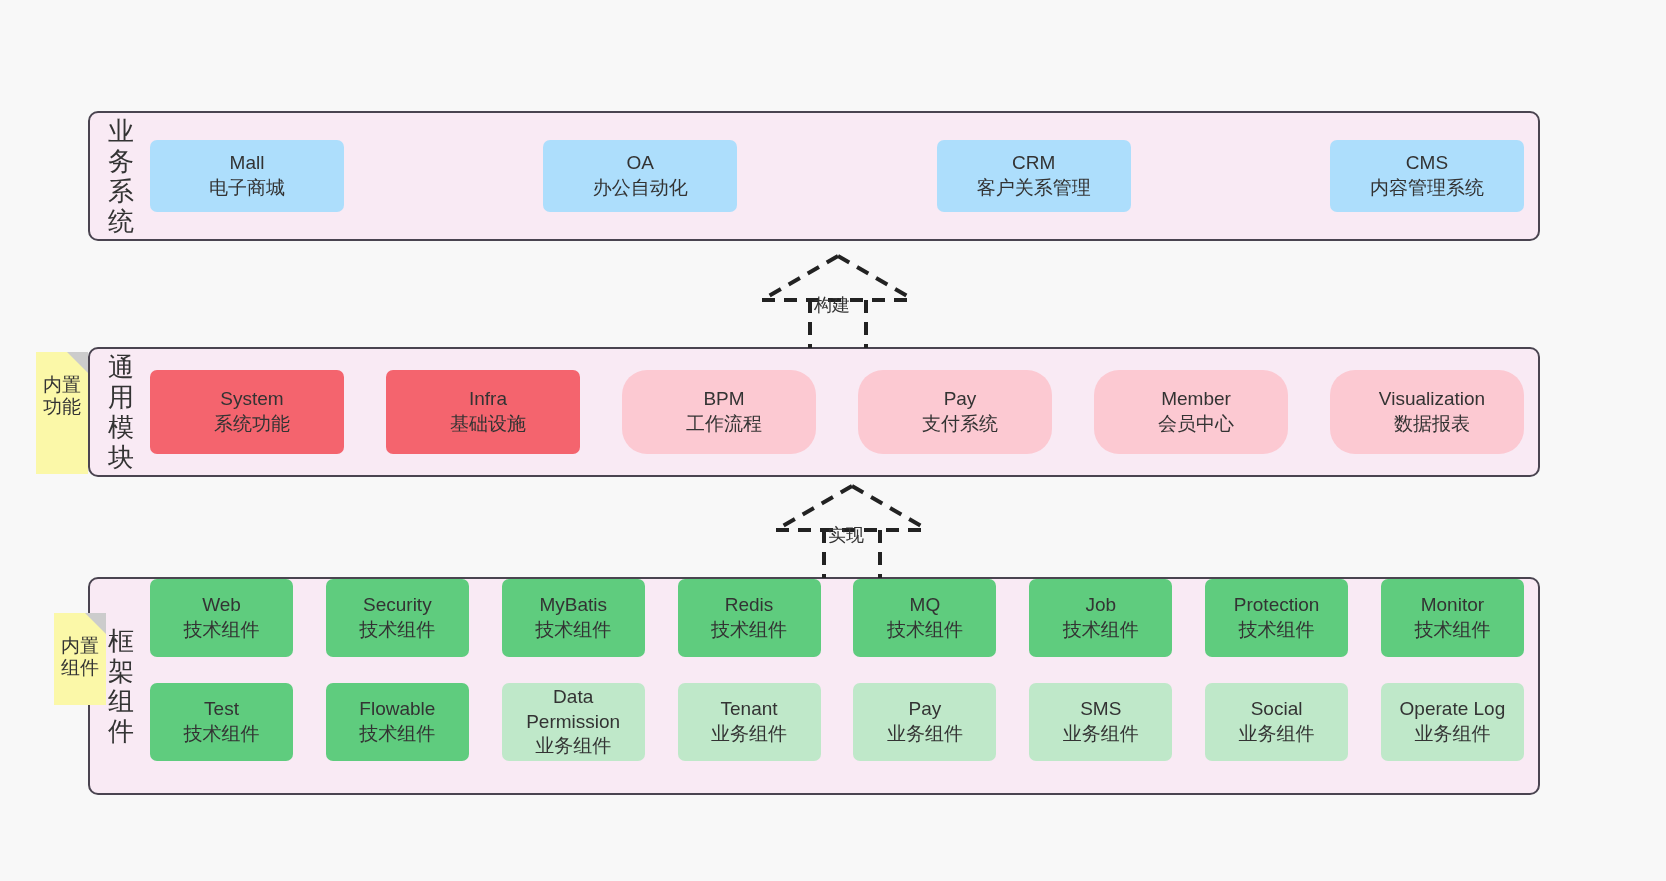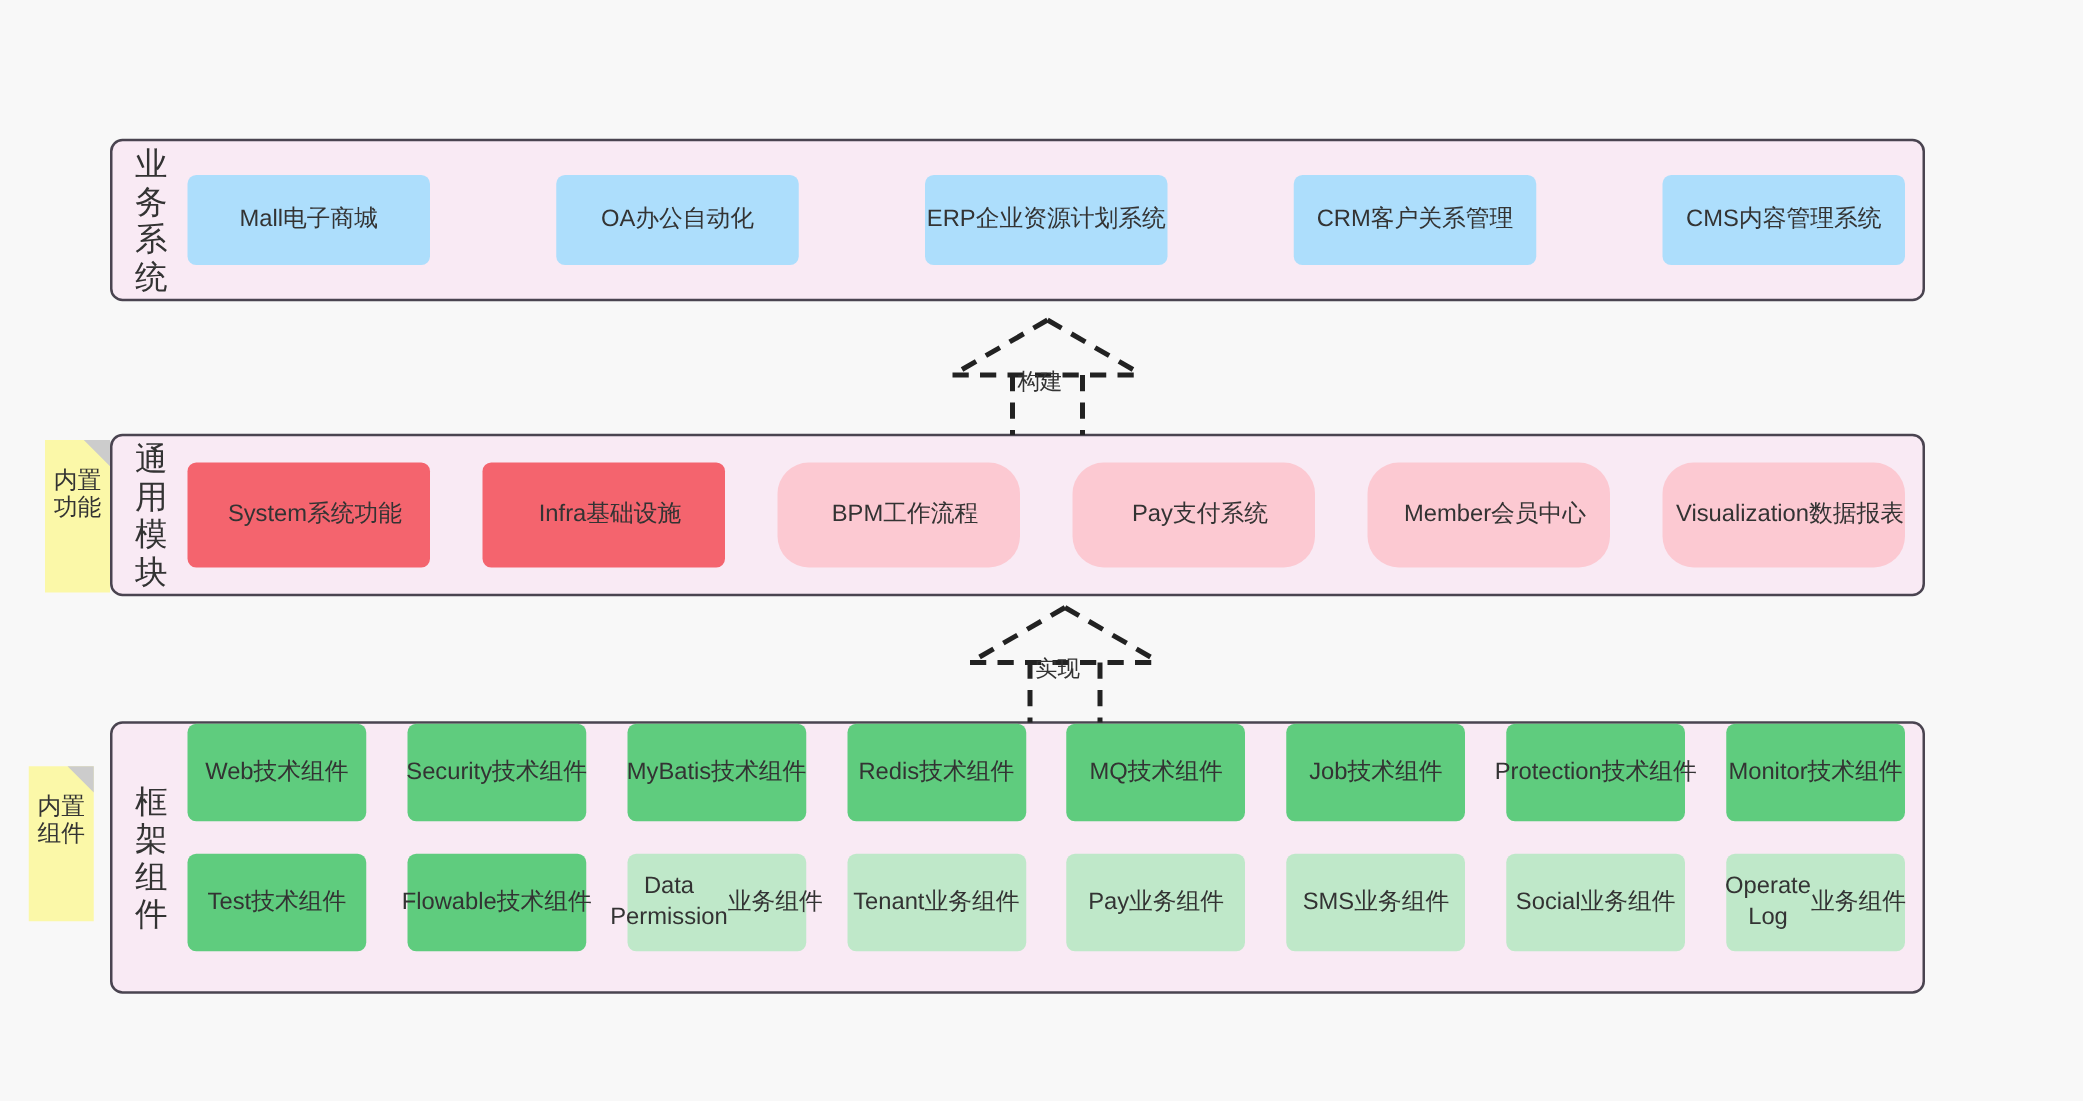--- a/index.html
+++ b/index.html
@@ -65,21 +65,21 @@
     width: 100%;
     display: flex;
     align-items: stretch;
     justify-content: space-between;
   }
 
   
   .node {
     border-radius: 7px;
     display: flex;
-    flex-direction: row;
+    flex-direction: column;
     align-items: center;
     justify-content: center;
     text-align: center;
     font-size: 19px;
     line-height: 1.30;
     color: #333333;
     box-sizing: border-box;
     padding: 4px 6px;
   }
   .node .l1 { white-space: normal; }
@@ -129,21 +129,21 @@
   .note .fold {
     position: absolute;
     top: 0;
     right: 0;
     width: 0;
     height: 0;
     border-top: 21px solid #cccccc;
     border-left: 21px solid transparent;
   }
   #note-functions  { left: 36px; top: 352px;  height: 122px; }
-  #note-components { left: 23px; top: 613px;  height: 124px; }
+  #note-components { left: 54px; top: 613px;  height: 92px; }
 
   
   .connector {
     position: absolute;
     width: 180px;
     height: 96px;
     z-index: 2;
   }
   #conn-build    { left: 748px; top: 252px; }
   #conn-implement{ left: 762px; top: 482px; }
@@ -169,24 +169,20 @@
   <div class="layer" id="layer-business">
     <div class="layer-title">业务系统</div>
     <div class="boxes">
       <div class="node">
         <span class="l1">Mall</span>
         <span class="l2">电子商城</span>
       </div>
       <div class="node">
         <span class="l1">OA</span>
         <span class="l2">办公自动化</span>
-      </div>
-      <div class="node">
-        <span class="l1">ERP</span>
-        <span class="l2">企业资源计划系统</span>
       </div>
       <div class="node">
         <span class="l1">CRM</span>
         <span class="l2">客户关系管理</span>
       </div>
       <div class="node">
         <span class="l1">CMS</span>
         <span class="l2">内容管理系统</span>
       </div>
     </div>

